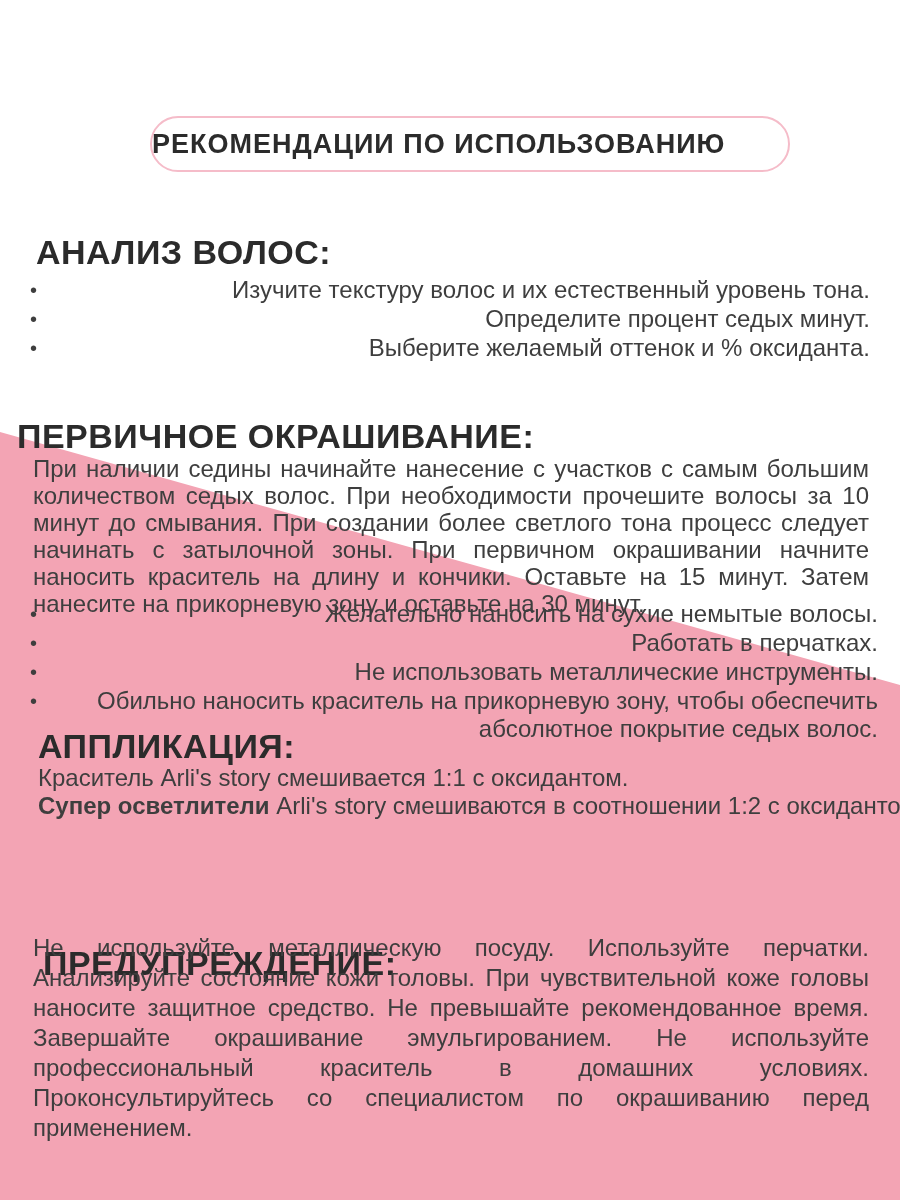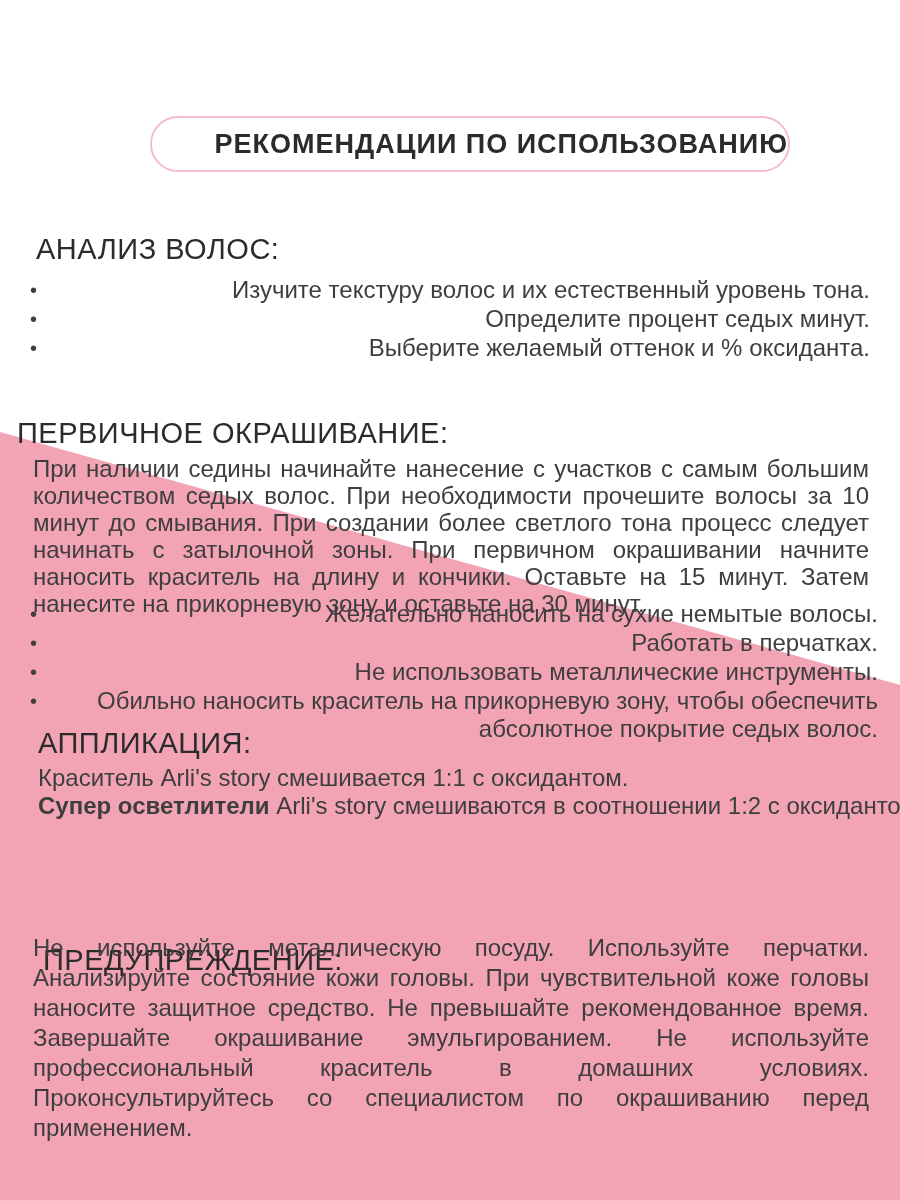--- a/index.html
+++ b/index.html
@@ -21,33 +21,33 @@
     left:0;top:0;width:900px;height:1200px;
     background:var(--pink);
     clip-path:polygon(0 432px, 900px 685px, 900px 1200px, 0 1200px);
   }
   .pill{
     position:absolute;
     left:150px;top:116px;width:640px;height:56px;
     border:2px solid var(--pill-border);
     border-radius:28px;
     background:transparent;
-    display:flex;align-items:center;justify-content:flex-end;
+    display:flex;align-items:center;justify-content:flex-start;
   }
   .pill span{
     font-weight:bold;
     font-size:27px;
     letter-spacing:1px;
     color:var(--heading-text);
     white-space:nowrap;
   }
   .sec-heading{
     position:absolute;
-    font-weight:normal;
-    font-size:29px;
+    font-weight:bold;
+    font-size:34px;
     letter-spacing:0.5px;
     color:var(--heading-text);
     white-space:nowrap;
   }
   .h-analysis{left:36px;top:233px;}
   .h-primary{left:17px;top:417px;}
   .h-application{left:38px;top:727px;}
   .h-warning{left:43px;top:896px;margin-top:48px;}
   .para{
     position:absolute;

